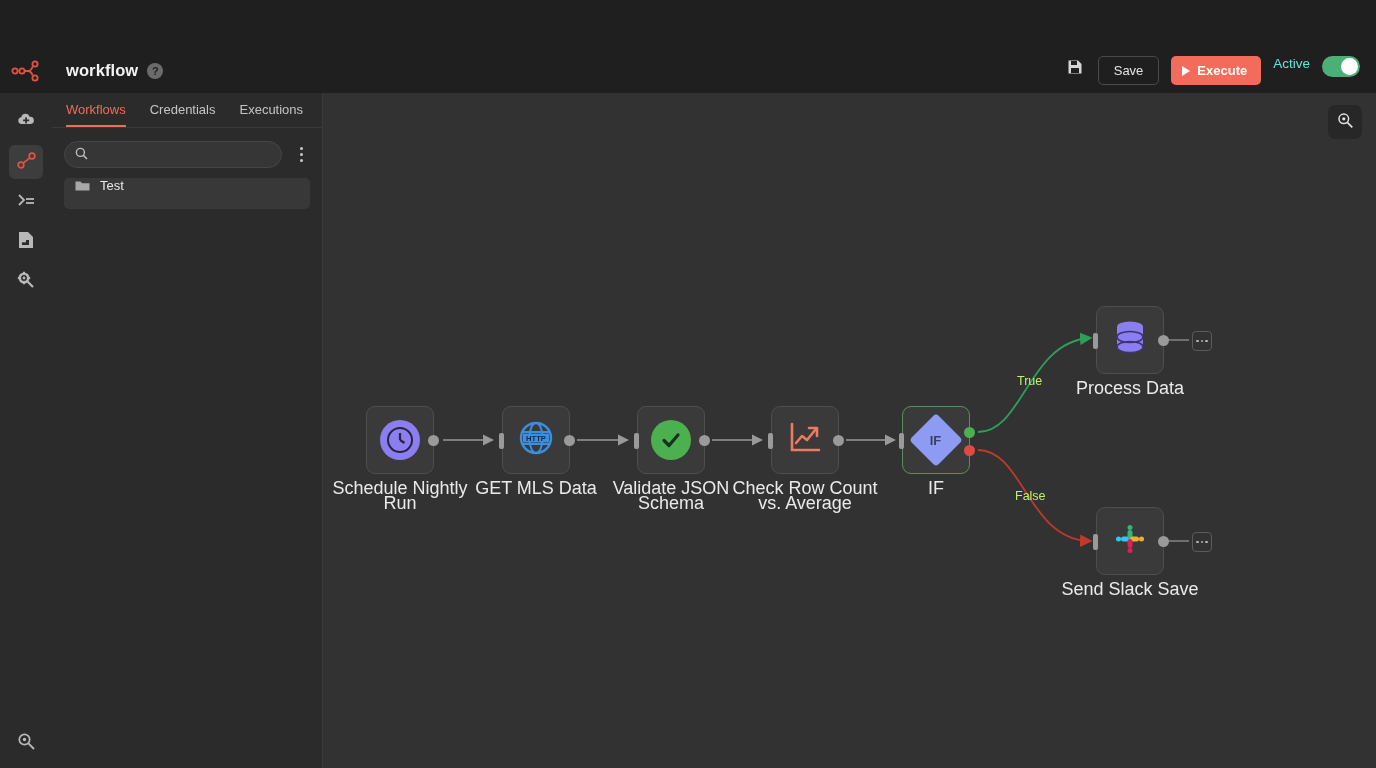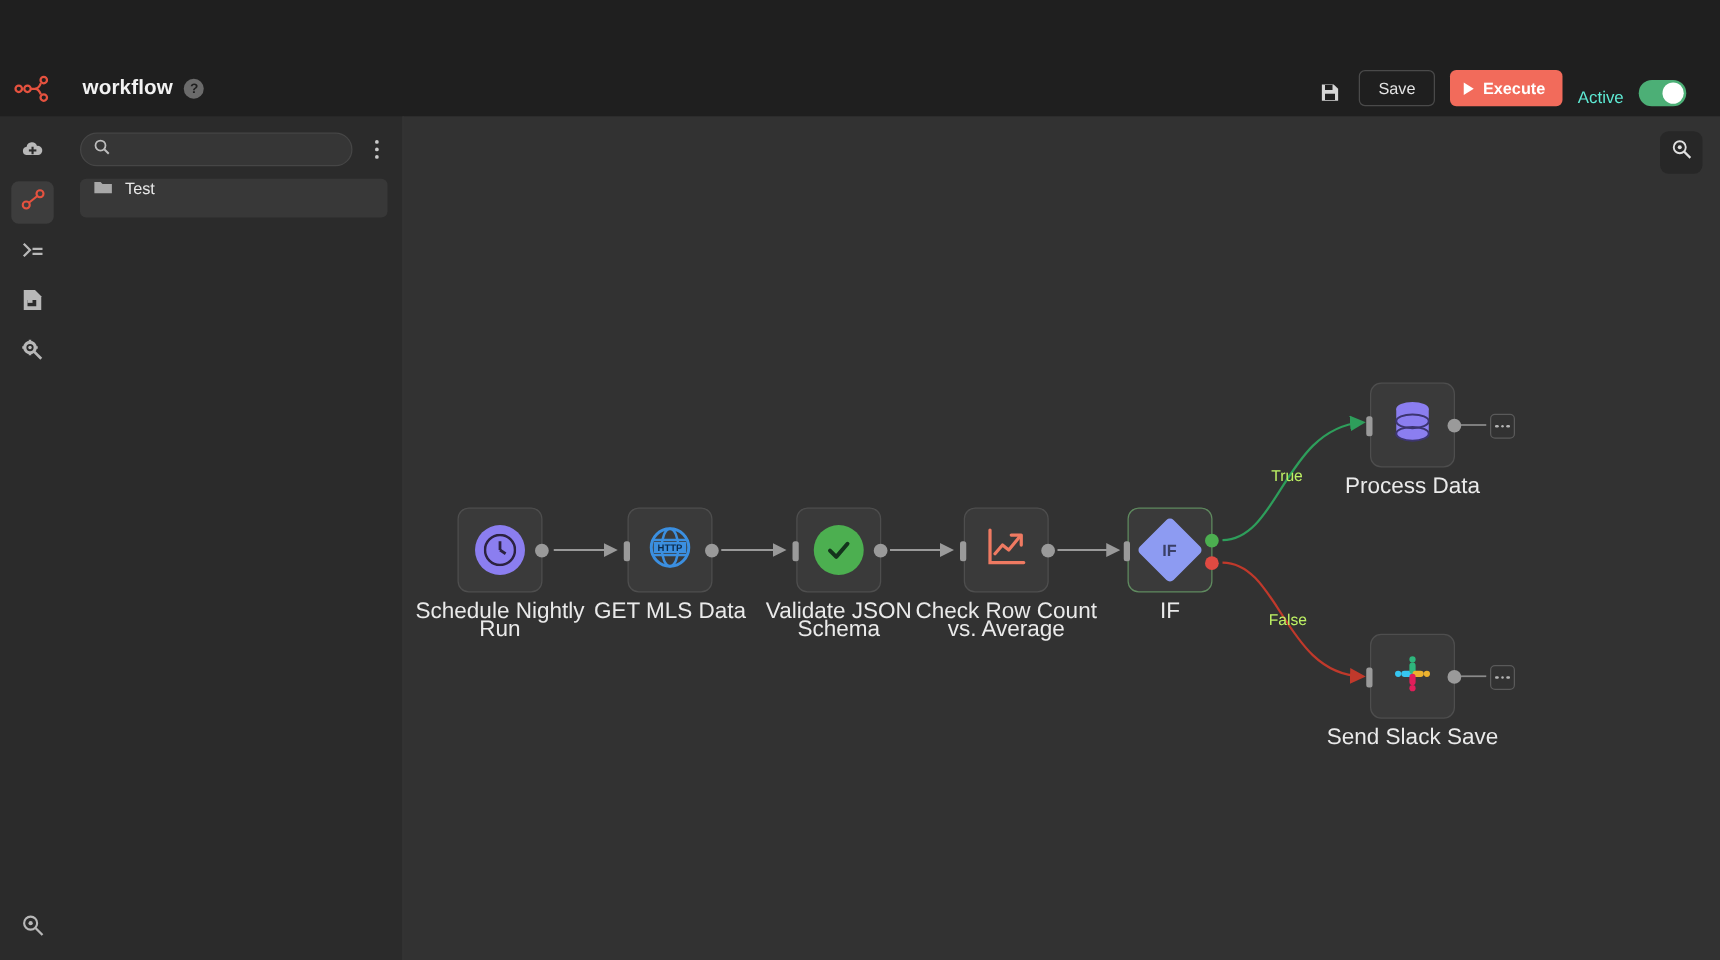--- a/index.html
+++ b/index.html
@@ -27,22 +27,22 @@
     margin-left: 14px; letter-spacing: .1px;
   }
   .help-badge {
     width: 16px; height: 16px; border-radius: 50%;
     background: #6b6b6b; color: #1f1f1f;
     font-size: 11px; font-weight: bold;
     display: flex; align-items: center; justify-content: center;
     margin-left: 9px; cursor: pointer;
   }
   .topbar-right {
-    margin-left: auto; display: flex; align-items: flex-end;
-    gap: 12px; padding-right: 27px;
+    margin-left: auto; display: flex; align-items: flex-start;
+    gap: 12px; padding-right: 16px;
   }
   .icon-btn-plain {
     width: 22px; height: 22px; display: flex;
     align-items: center; justify-content: center; cursor: pointer;
   }
   .btn-save {
     background: transparent; border: 1px solid #4a4a4a;
     color: #e4e4e4; font-size: 13px; font-family: inherit;
     border-radius: 5px; padding: 6px 15px; cursor: pointer;
   }
@@ -297,20 +297,25 @@
               <line x1="14.8" y1="4.2" x2="12.8" y2="6.2"></line>
                 <line x1="6.2" y1="12.8" x2="4.2" y2="14.8"></line>
             </g>
           </svg>
         </span>
       </div>
     </div>
   </div>
 
   <div class="sidepanel">
+    <div class="tabs">
+      <div class="tab active">Workflows</div>
+      <div class="tab">Credentials</div>
+      <div class="tab">Executions</div>
+    </div>
 
     <div class="search-row">
       <div class="search-box">
         <span>
           <svg width="13" height="13" viewBox="0 0 13 13">
             <circle cx="5.4" cy="5.4" r="4" fill="none" stroke="#bdbdbd" stroke-width="1.4"></circle>
             <line x1="8.4" y1="8.4" x2="12" y2="12" stroke="#bdbdbd" stroke-width="1.5"></line>
           </svg>
         </span>
         <input type="text" placeholder="" style="">

